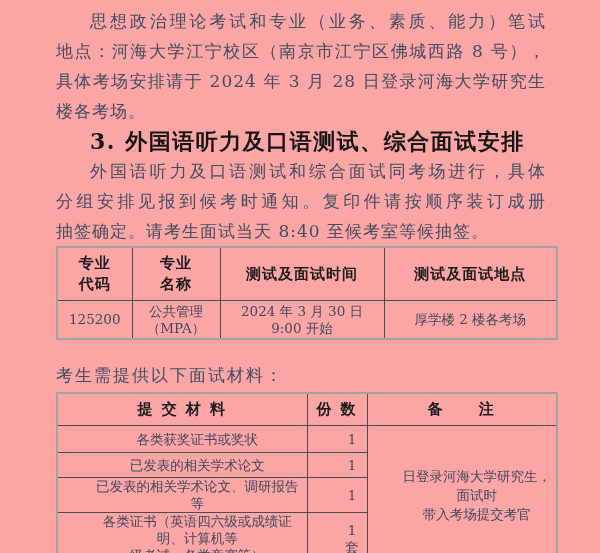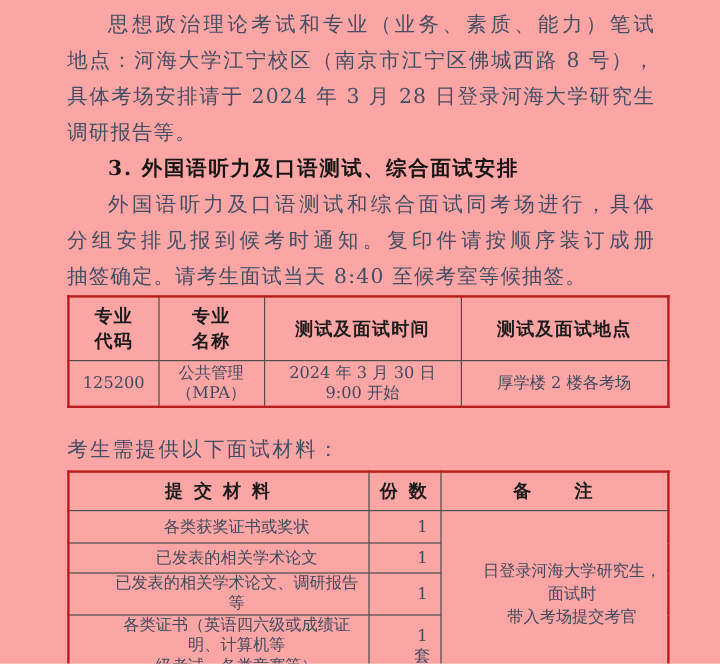--- a/index.html
+++ b/index.html
@@ -32,33 +32,33 @@
     text-align: justify;
     text-align-last: justify;
     text-justify: inter-character;
     white-space: normal;
   }
   .indent { padding-left: 34px; }
 
   .heading {
     height: 30px;
     line-height: 30px;
-    font-size: 17px;
+    font-size: 22px;
     font-weight: bold;
     color: #151515;
     letter-spacing: 1.5px;
     padding-left: 34px;
   }
 
   
   table {
     border-collapse: collapse;
     table-layout: fixed;
     width: 500px;
-    border: 2px solid #b91c1c;
+    border: 2px solid #a3a3a3;
   }
   th, td {
     border: 1px solid #4d4d4d;
     text-align: center;
     vertical-align: middle;
     padding: 0 2px;
     overflow: hidden;
   }
   th {
     font-weight: bold;
@@ -90,21 +90,21 @@
 </head>
 <body>
 
 <div class="page">
   <div class="content">
 
     <div>
       <div class="tline just indent">思想政治理论考试和专业（业务、素质、能力）笔试</div>
       <div class="tline just">地点：河海大学江宁校区（南京市江宁区佛城西路 8 号），</div>
       <div class="tline just">具体考场安排请于 2024 年 3 月 28 日登录河海大学研究生</div>
-      <div class="tline">调研报告等。</div>
+      <div class="tline">楼各考场。</div>
     </div>
 
     <div class="heading">3. 外国语听力及口语测试、综合面试安排</div>
 
     <div>
       <div class="tline just indent">外国语听力及口语测试和综合面试同考场进行，具体</div>
       <div class="tline just">分组安排见报到候考时通知。复印件请按顺序装订成册</div>
       <div class="tline">抽签确定。请考生面试当天 8:40 至候考室等候抽签。</div>
     </div>
 

